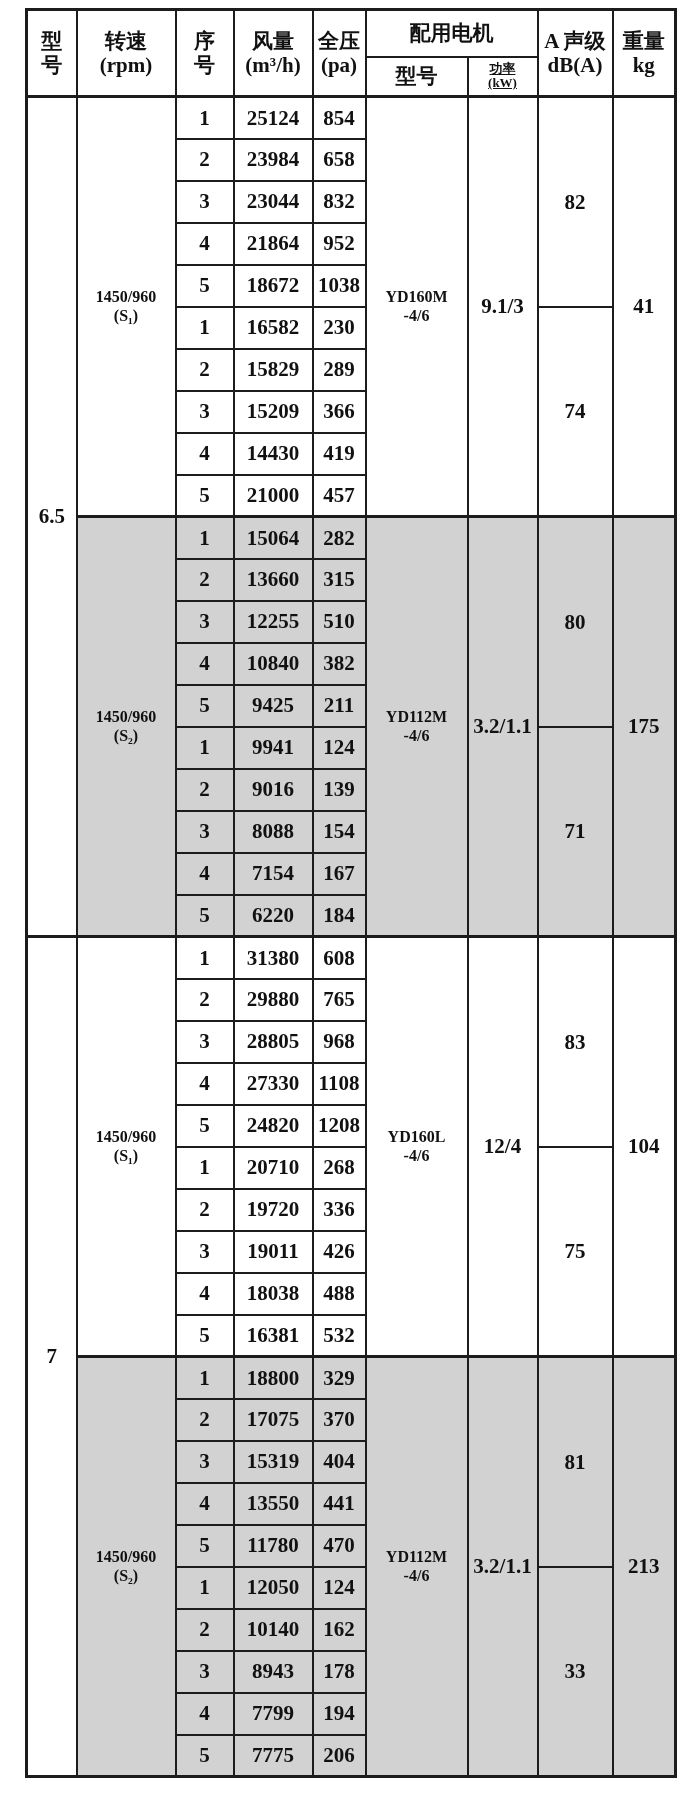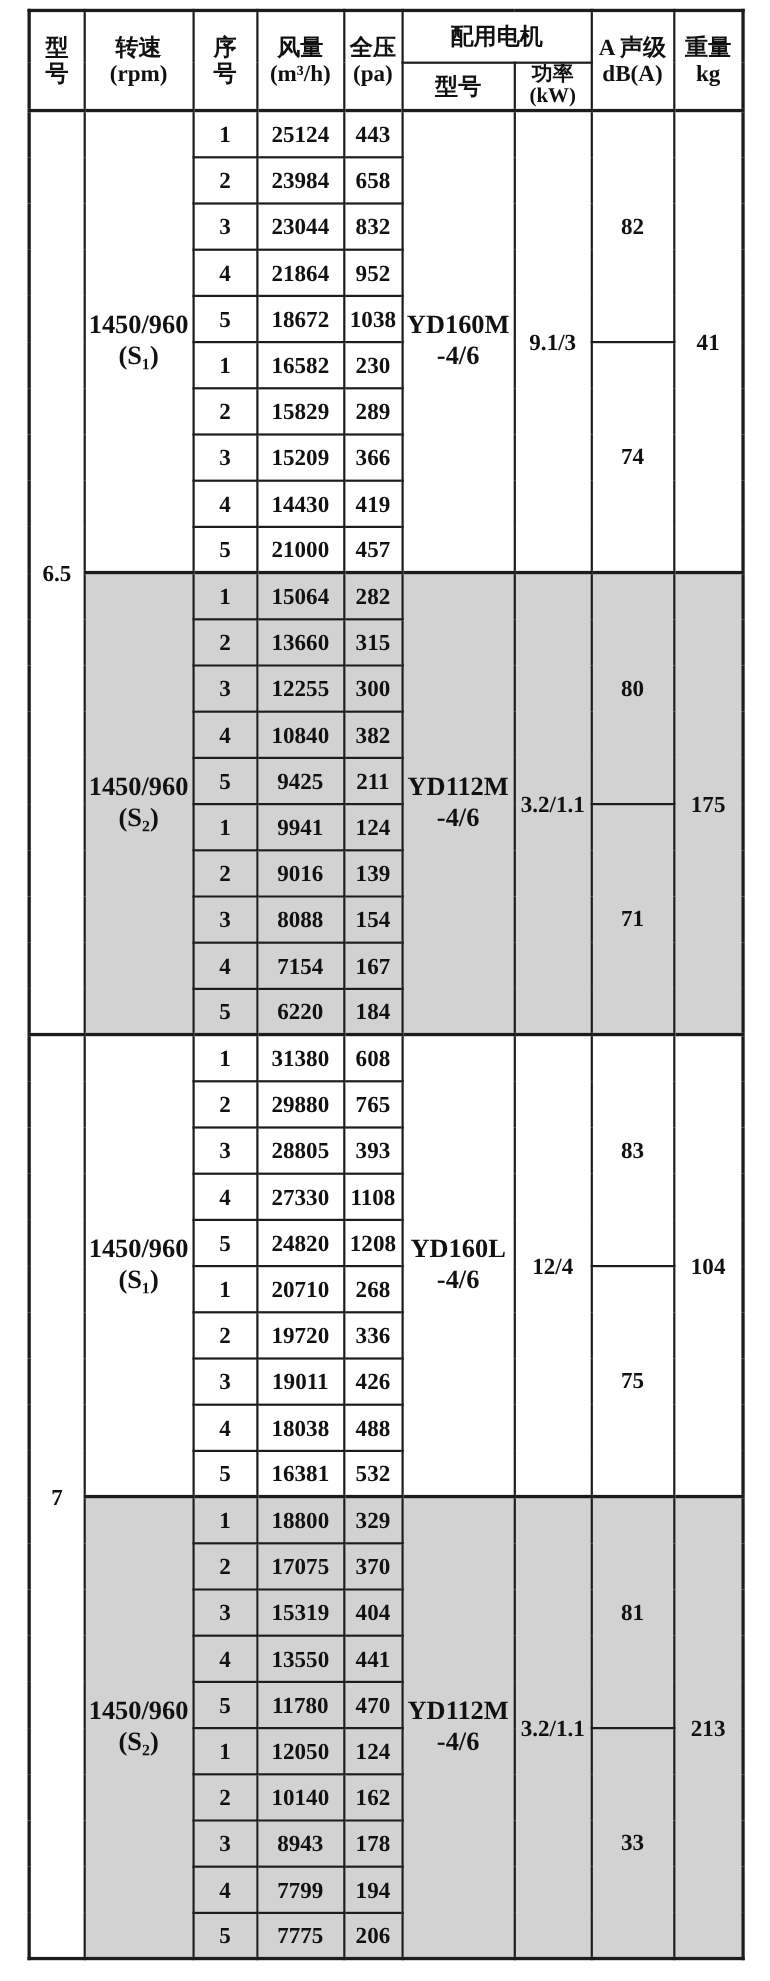--- a/index.html
+++ b/index.html
@@ -28,31 +28,31 @@
     font-weight: 700;
     font-size: 21px;
     line-height: 1.15;
     background: #ffffff;
     overflow: hidden;
   }
   .spec-table { border: 3px solid #1c1c1c; }
   thead tr.head-top { height: 47px; }
   thead tr.head-sub { height: 40px; }
   thead th { font-size: 21px; }
-  thead th.small-head { font-size: 19px; line-height: 1.1; }
+  thead th.small-head { font-size: 13px; line-height: 1.1; text-decoration: underline; }
   thead tr.head-top th { border-bottom-width: 2px; }
   thead tr.head-sub th { border-top-width: 1px; }
   thead th[rowspan] { border-bottom-width: 3px; }
   thead tr.head-sub th { border-bottom-width: 3px; margin-top: 44px; }
   tbody tr { height: 42px; }
   tbody tr.shaded td { background: #d2d2d2; }
   tbody td.model-cell { background: #ffffff; }
   tbody tr.block-start td { border-top-width: 3px; }
   tbody td.num-cell { font-size: 21px; }
-  tbody td.speed-cell, tbody td.motor-cell { font-size: 24px; }
+  tbody td.speed-cell, tbody td.motor-cell { font-size: 16px; }
 </style>
 </head>
 <body>
 
 <table class="spec-table">
   <colgroup>
     <col style="width:50px">
       <col style="width:99px">
       <col style="width:58px">
     <col style="width:79px">
@@ -86,21 +86,21 @@
 (kW)</th>
     </tr>
   </thead>
   <tbody id="spec-body">
       <tr class="block-start">
         <td class="model-cell" rowspan="20">6.5</td>
         <td class="speed-cell" rowspan="10">1450/960
 (S₁)</td>
         <td class="num-cell">1</td>
         <td class="num-cell">25124</td>
-        <td class="num-cell">443</td>
+        <td class="num-cell">854</td>
         <td class="motor-cell" rowspan="10">YD160M
 -4/6</td>
         <td class="num-cell" rowspan="10">9.1/3</td>
         <td class="num-cell" rowspan="5">82</td>
         <td class="num-cell" rowspan="10">41</td>
       </tr>
       <tr>
         <td class="num-cell">2</td>
         <td class="num-cell">23984</td>
         <td class="num-cell">658</td>
@@ -159,21 +159,21 @@
         <td class="num-cell" rowspan="10">175</td>
       </tr>
       <tr class="shaded">
         <td class="num-cell">2</td>
         <td class="num-cell">13660</td>
         <td class="num-cell">315</td>
       </tr>
       <tr class="shaded">
         <td class="num-cell">3</td>
         <td class="num-cell">12255</td>
-        <td class="num-cell">300</td>
+        <td class="num-cell">510</td>
       </tr>
       <tr class="shaded">
         <td class="num-cell">4</td>
         <td class="num-cell">10840</td>
         <td class="num-cell">382</td>
       </tr>
       <tr class="shaded">
         <td class="num-cell">5</td>
         <td class="num-cell">9425</td>
         <td class="num-cell">211</td>
@@ -218,21 +218,21 @@
         <td class="num-cell" rowspan="10">104</td>
       </tr>
       <tr>
         <td class="num-cell">2</td>
         <td class="num-cell">29880</td>
         <td class="num-cell">765</td>
       </tr>
       <tr>
         <td class="num-cell">3</td>
         <td class="num-cell">28805</td>
-        <td class="num-cell">393</td>
+        <td class="num-cell">968</td>
       </tr>
       <tr>
         <td class="num-cell">4</td>
         <td class="num-cell">27330</td>
         <td class="num-cell">1108</td>
       </tr>
       <tr>
         <td class="num-cell">5</td>
         <td class="num-cell">24820</td>
         <td class="num-cell">1208</td>

